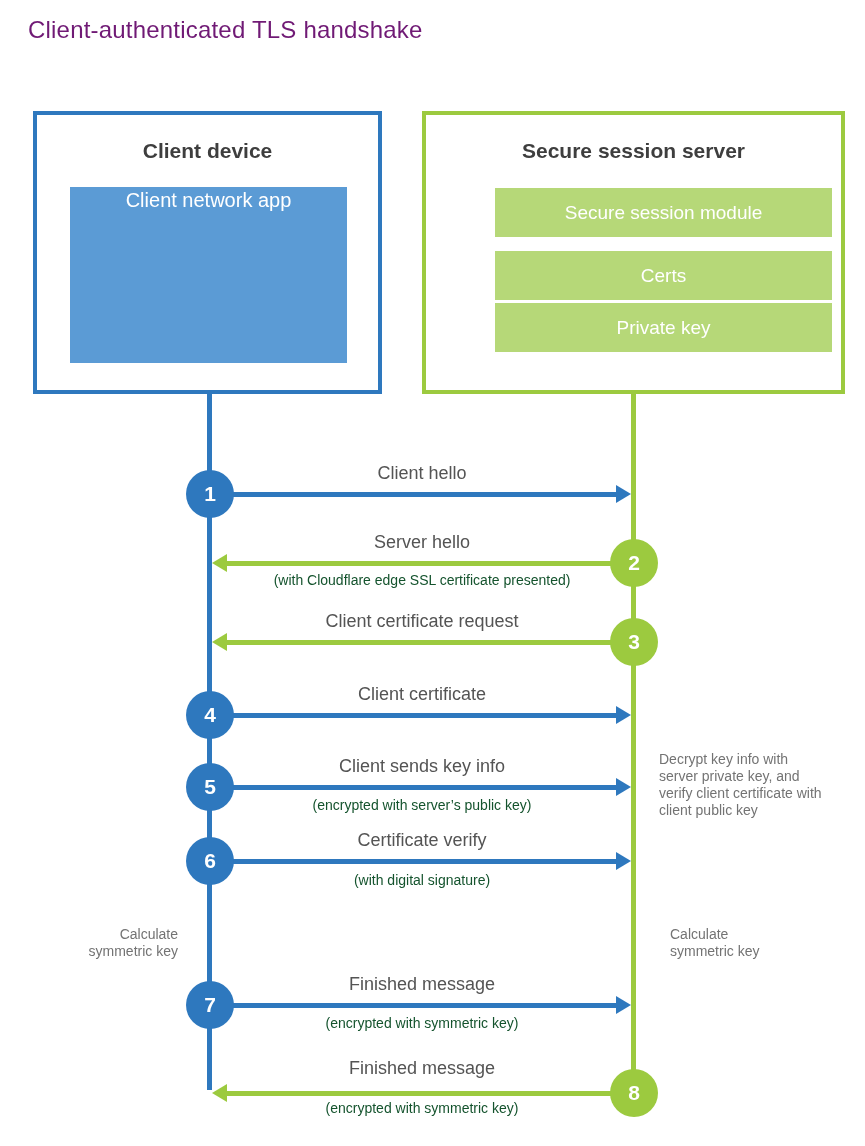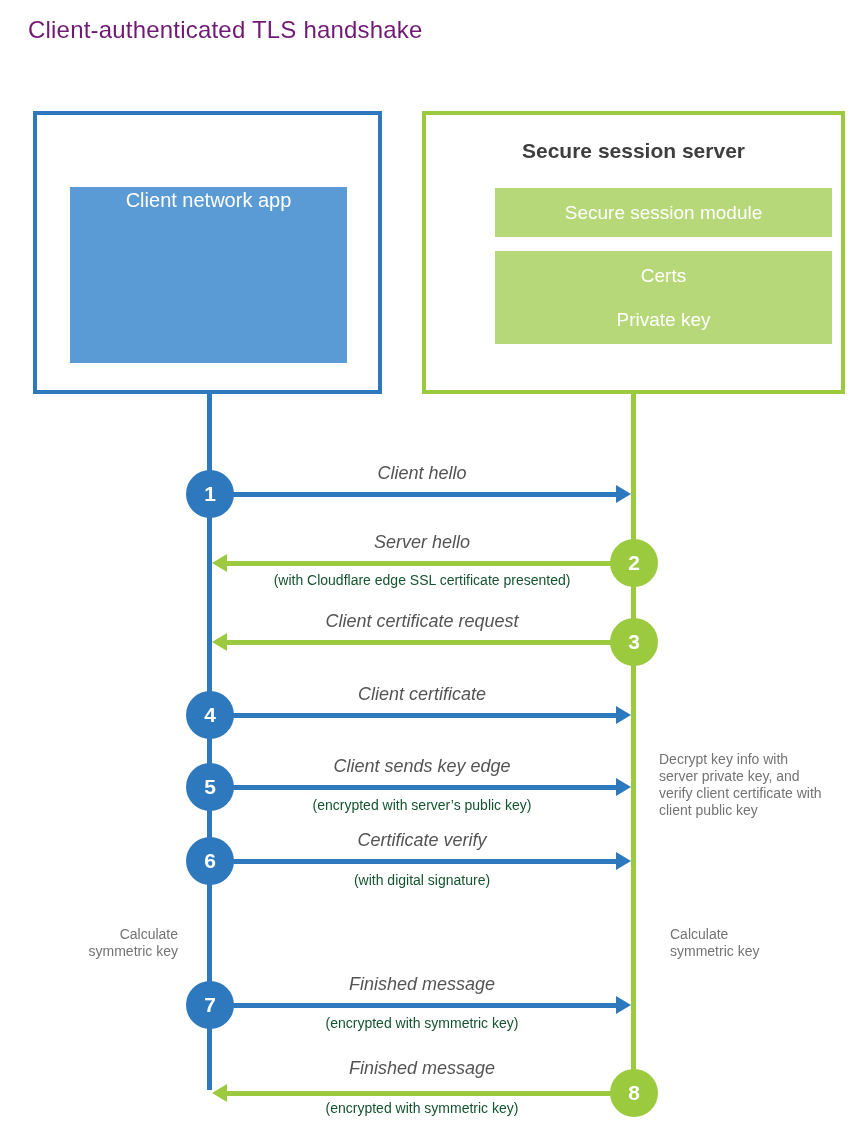--- a/index.html
+++ b/index.html
@@ -70,21 +70,21 @@
     width: 337px; height: 49px;
     background: #b6d878;
     text-align: center;
     line-height: 49px;
     font-size: 19px;
     color: #ffffff;
     margin-left: 26px;
   }
   .bar-1 { top: 73px; }
   .bar-2 { top: 136px; }
-  .bar-3 { top: 180px; }
+  .bar-3 { top: 188px; }
 
   
   .vline { position: absolute; width: 5px; top: 392px; }
   .vline-client { left: 207px; height: 698px; background: #2e78be; }
   .vline-server { left: 631px; height: 701px; background: #9cca3f; }
 
   
   .circle {
     position: absolute;
     width: 48px; height: 48px;
@@ -107,21 +107,20 @@
           border-top: 9px solid transparent; border-bottom: 9px solid transparent; }
   .head.right { left: 616px; border-left: 15px solid #2e78be; }
   .head.left  { left: 212px; border-right: 15px solid #9cca3f; }
 
   .msg-label {
     position: absolute;
     left: 210px; width: 424px;
     text-align: center;
     font-size: 18px;
     color: #545454;
-    font-style: italic;
   }
   .msg-sublabel {
     position: absolute;
     left: 193px; width: 458px;
     text-align: center;
     font-size: 14px;
     color: #14532d;
   }
 
   
@@ -136,20 +135,21 @@
   .note-calc-right { left: 670px; top: 926px; width: 120px; text-align: left; }
 </style>
 </head>
 <body>
 
 <div id="canvas">
 
   <div class="page-title">Client-authenticated TLS handshake</div>
 
   <div class="outer-box client-box">
+    <div class="box-header">Client device</div>
     <div class="client-app-box">
       <div class="app-label">Client network app</div>
     </div>
   </div>
 
   <div class="outer-box server-box">
     <div class="box-header">Secure session server</div>
     <div class="server-bar bar-1">Secure session module</div>
     <div class="server-bar bar-2">Certs</div>
     <div class="server-bar bar-3">Private key</div>
@@ -181,21 +181,21 @@
   </div>
 
   <div>
     <div class="msg-label" style="top:684px">Client certificate</div>
     <div class="hline blue" style="top:713px"></div>
     <div class="head right" style="top:706px"></div>
     <div class="circle blue" style="top:691px">4</div>
   </div>
 
   <div>
-    <div class="msg-label" style="top:756px">Client sends key edge</div>
+    <div class="msg-label" style="top:756px">Client sends key info</div>
     <div class="hline blue" style="top:785px"></div>
     <div class="head right" style="top:778px"></div>
     <div class="circle blue" style="top:763px">5</div>
     <div class="msg-sublabel" style="top:797px">(encrypted with server’s public key)</div>
   </div>
 
   <div>
     <div class="msg-label" style="top:830px">Certificate verify</div>
     <div class="hline blue" style="top:859px"></div>
     <div class="head right" style="top:852px"></div>

